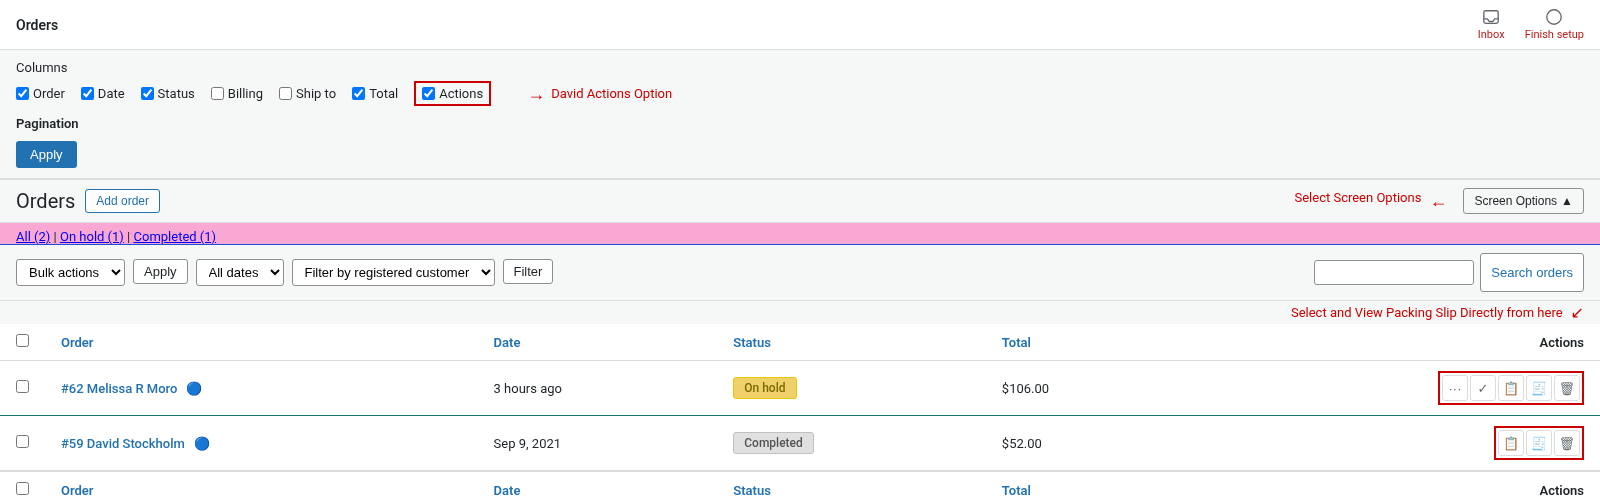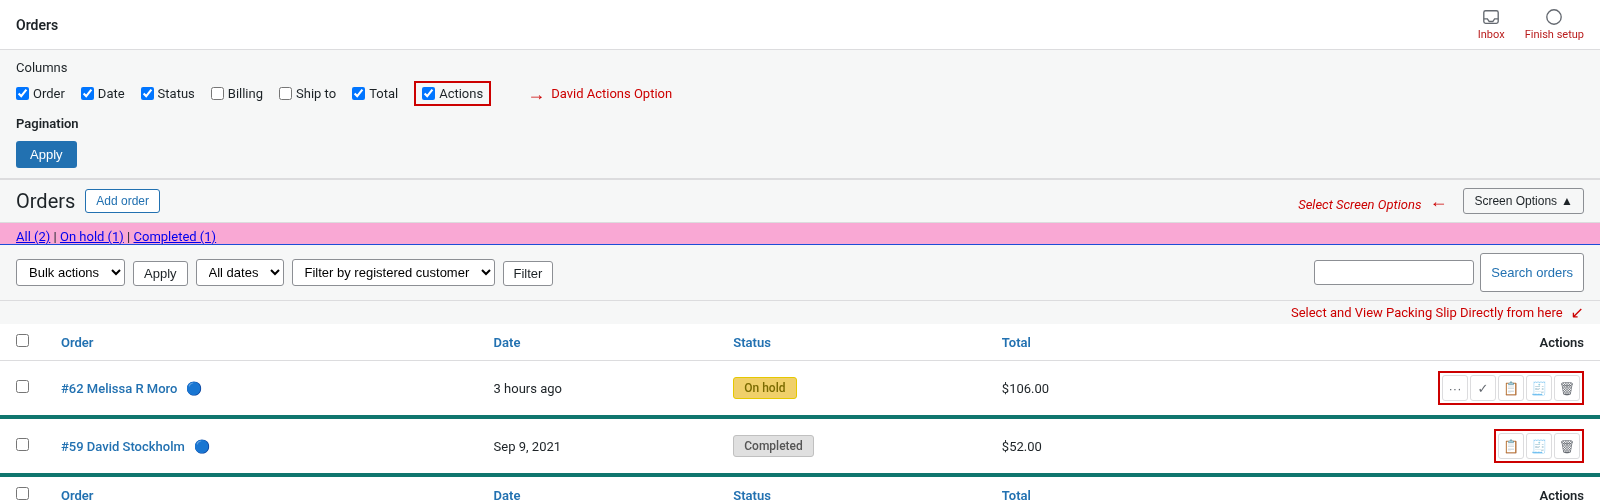--- a/index.html
+++ b/index.html
@@ -29,36 +29,36 @@
     .annotation-arrow { color: #cc0000; font-size: 13px; display: flex; align-items: center; gap: 6px; margin-left: 20px; }
     .arrow-right { color: #cc0000; font-size: 18px; }
     .orders-header { background: #f6f7f7; border-bottom: 1px solid #dcdcde; border-top: 1px solid #dcdcde; padding: 8px 16px; display: flex; align-items: center; justify-content: space-between; }
     .orders-title-row { display: flex; align-items: center; gap: 10px; }
     .orders-main-title { font-size: 20px; font-weight: 400; color: #1d2327; }
     .add-order-btn { background: #fff; border: 1px solid #2271b1; color: #2271b1; border-radius: 3px; padding: 4px 10px; font-size: 12px; cursor: pointer; }
     .screen-options-btn { background: #f6f7f7; border: 1px solid #8c8f94; border-radius: 3px; padding: 5px 10px; font-size: 12px; cursor: pointer; display: flex; align-items: center; gap: 4px; color: #1d2327; }
     .annotation-text { color: #cc0000; font-size: 13px; }
 
     .filters-row { padding: 8px 16px; display: flex; align-items: center; justify-content: space-between; border-bottom: 1px solid #dcdcde; background: #f6f7f7; }
-    .filters-left { display: flex; align-items: flex-end; gap: 8px; }
+    .filters-left { display: flex; align-items: flex-start; gap: 8px; }
     .filters-right { display: flex; align-items: center; gap: 6px; }
 
     .bulk-select { padding: 4px 8px; border: 1px solid #8c8f94; border-radius: 3px; font-size: 13px; background: #fff; cursor: pointer; }
     .apply-filter-btn { background: #fff; border: 1px solid #8c8f94; border-radius: 3px; padding: 4px 10px; font-size: 13px; cursor: pointer; color: #1d2327; }
     .filter-btn { background: #fff; border: 1px solid #8c8f94; border-radius: 3px; padding: 4px 10px; font-size: 13px; cursor: pointer; color: #1d2327; }
     .search-input { border: 1px solid #8c8f94; border-radius: 3px; padding: 4px 8px; font-size: 13px; width: 160px; }
     .search-btn { background: #fff; border: 1px solid #8c8f94; border-radius: 3px; padding: 11px 10px; font-size: 13px; cursor: pointer; color: #2271b1; }
 
     .table-wrapper { background: #fff; }
     table { width: 100%; border-collapse: collapse; }
     thead tr { background: #fff; }
     thead th { padding: 10px 16px; text-align: left; font-weight: 600; font-size: 13px; color: #2271b1; border-bottom: 1px solid #dcdcde; }
     thead th.col-check { width: 30px; }
     thead th.col-actions { text-align: right; color: #1d2327; }
-    tbody tr { border-bottom: 4px solid #0f766e; background: #fff; }
+    tbody tr { border-bottom: 1px solid #0f766e; background: #fff; }
     tbody td { padding: 10px 16px; font-size: 13px; vertical-align: middle; }
     tbody td.col-check { width: 30px; }
     .order-link { color: #2271b1; text-decoration: none; font-weight: 500; }
     .status-badge { display: inline-block; padding: 3px 10px; border-radius: 3px; font-size: 12px; font-weight: 500; }
     .status-on-hold { background: #f0d06a; color: #7b6b00; border: 1px solid #e5c800; }
     .status-completed { background: #e0e0e0; color: #555; border: 1px solid #c0c0c0; }
 
     .actions-cell { display: flex; align-items: center; justify-content: flex-end; gap: 3px; }
     .action-icon-btn { width: 26px; height: 26px; border: 1px solid #dcdcde; border-radius: 3px; background: #fff; cursor: pointer; display: flex; align-items: center; justify-content: center; font-size: 13px; color: #646970; }
     .actions-group { border: 2px solid #cc0000; padding: 2px; display: flex; gap: 2px; }
@@ -137,21 +137,21 @@
     <button class="apply-btn">Apply</button>
   </div>
 </div>
 
 <div class="orders-header">
   <div class="orders-title-row">
     <span class="orders-main-title">Orders</span>
     <button class="add-order-btn">Add order</button>
   </div>
   <div style="display:flex;align-items:center;gap:16px;">
-    <div style="display:flex;align-items:flex-end;gap:8px;font-style:italic;">
+    <div style="display:flex;align-items:flex-start;gap:8px;">
       <span class="annotation-text">Select Screen Options</span>
       <span style="color:#cc0000;font-size:18px;">←</span>
     </div>
     <button class="screen-options-btn">
       <span>Screen Options</span>
       <span>▲</span>
     </button>
   </div>
 </div>
 

